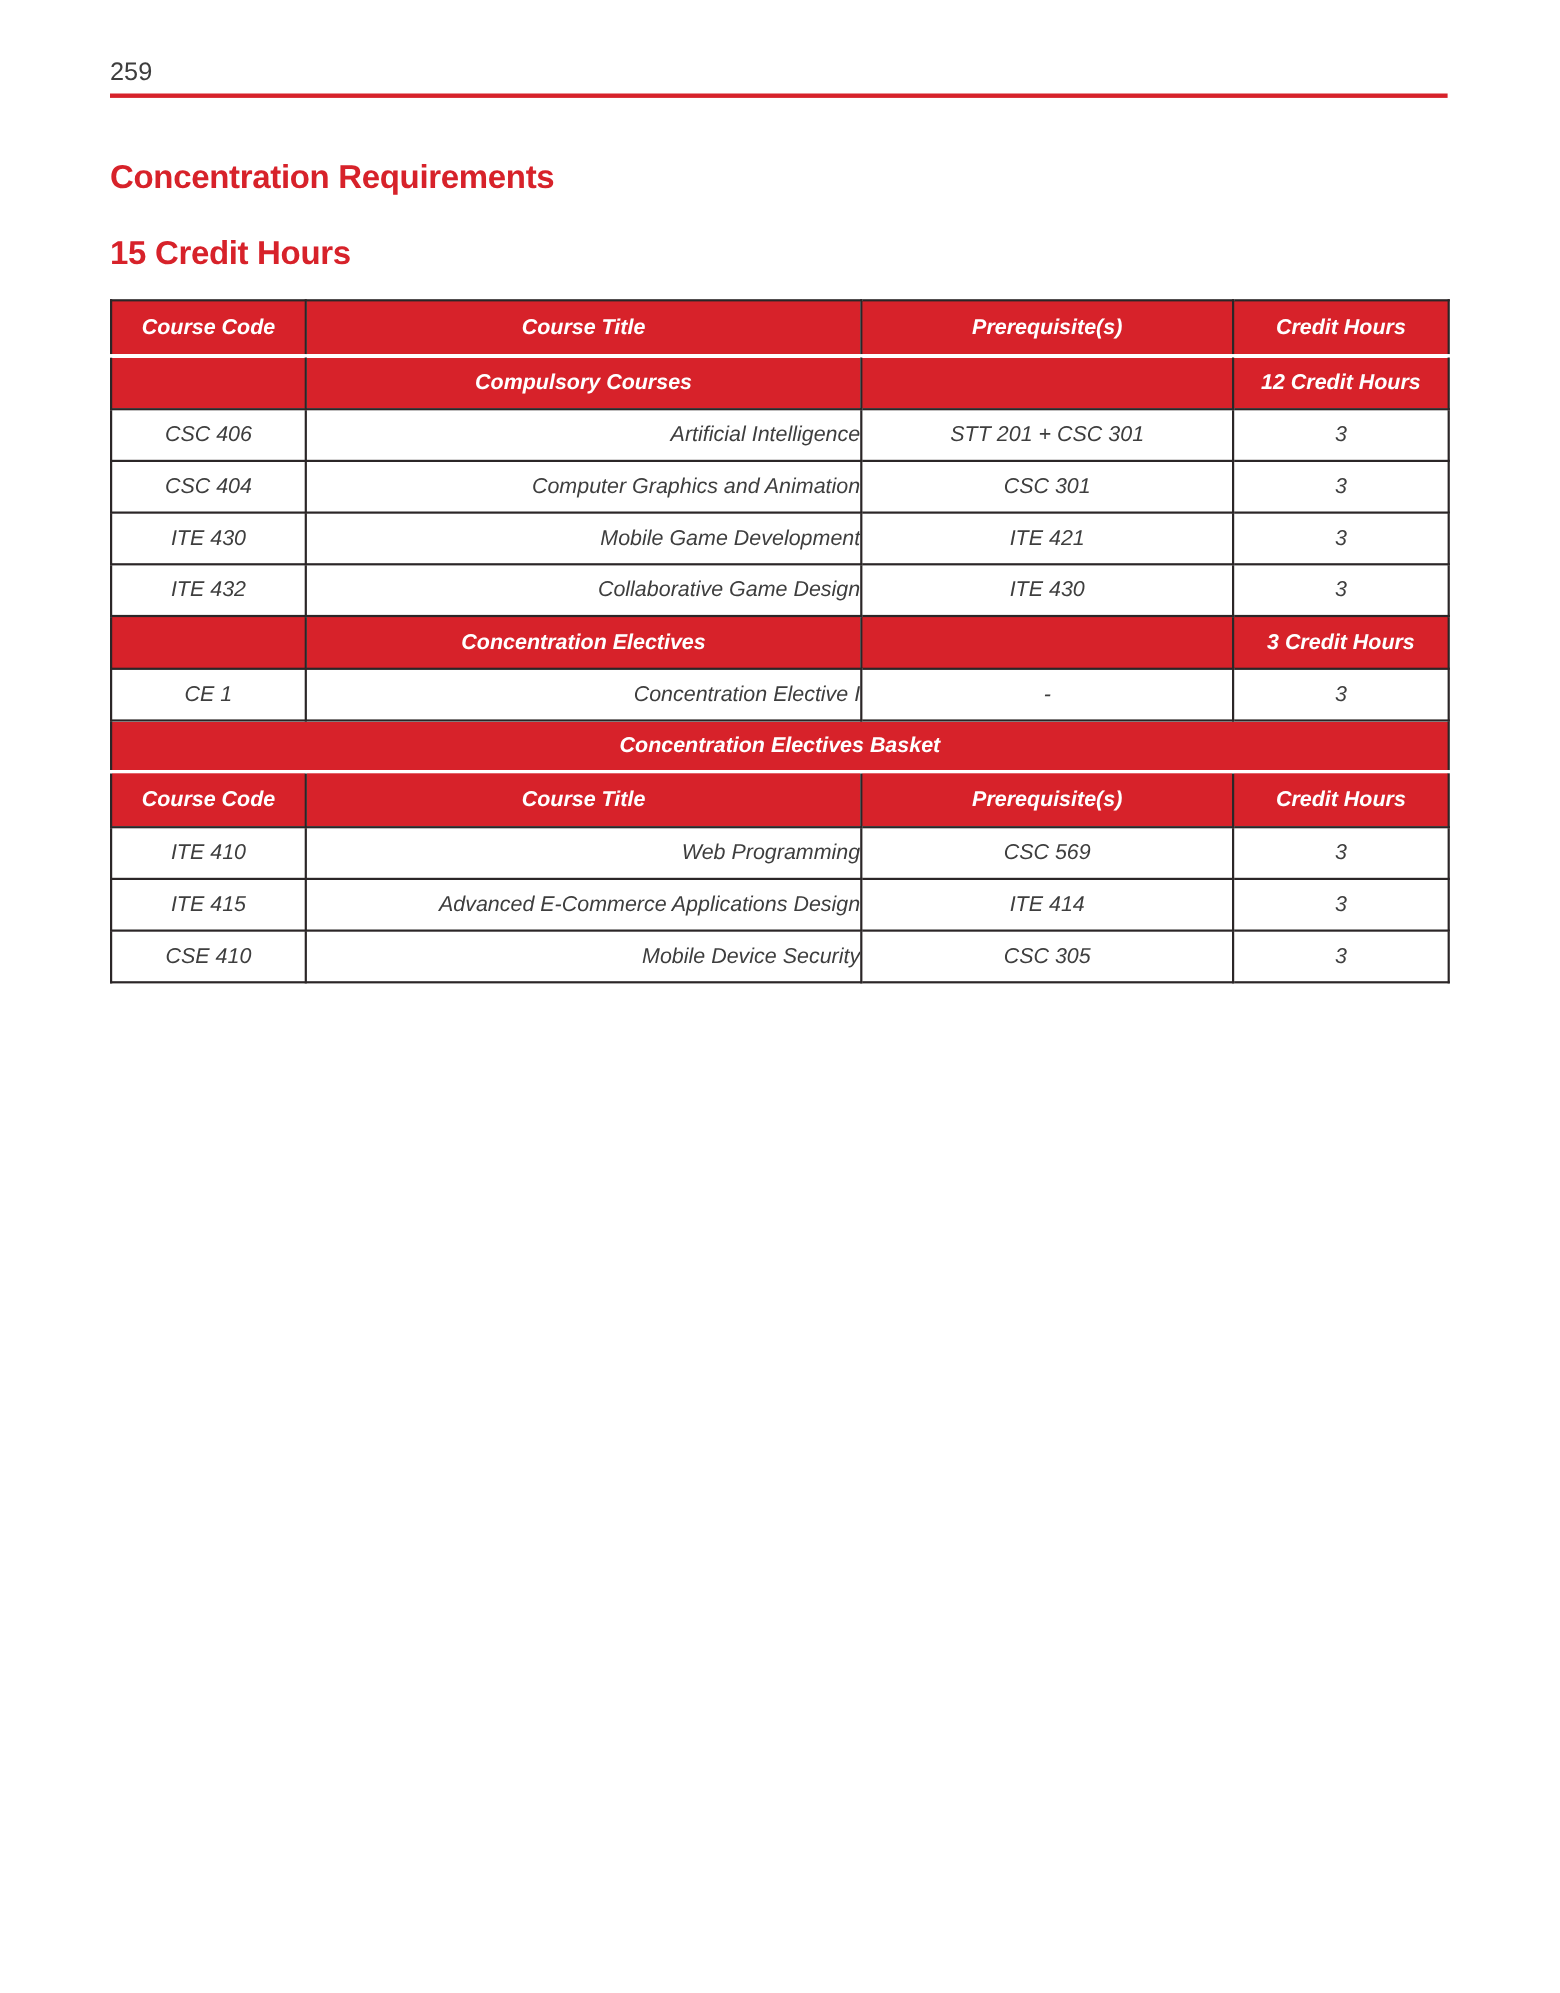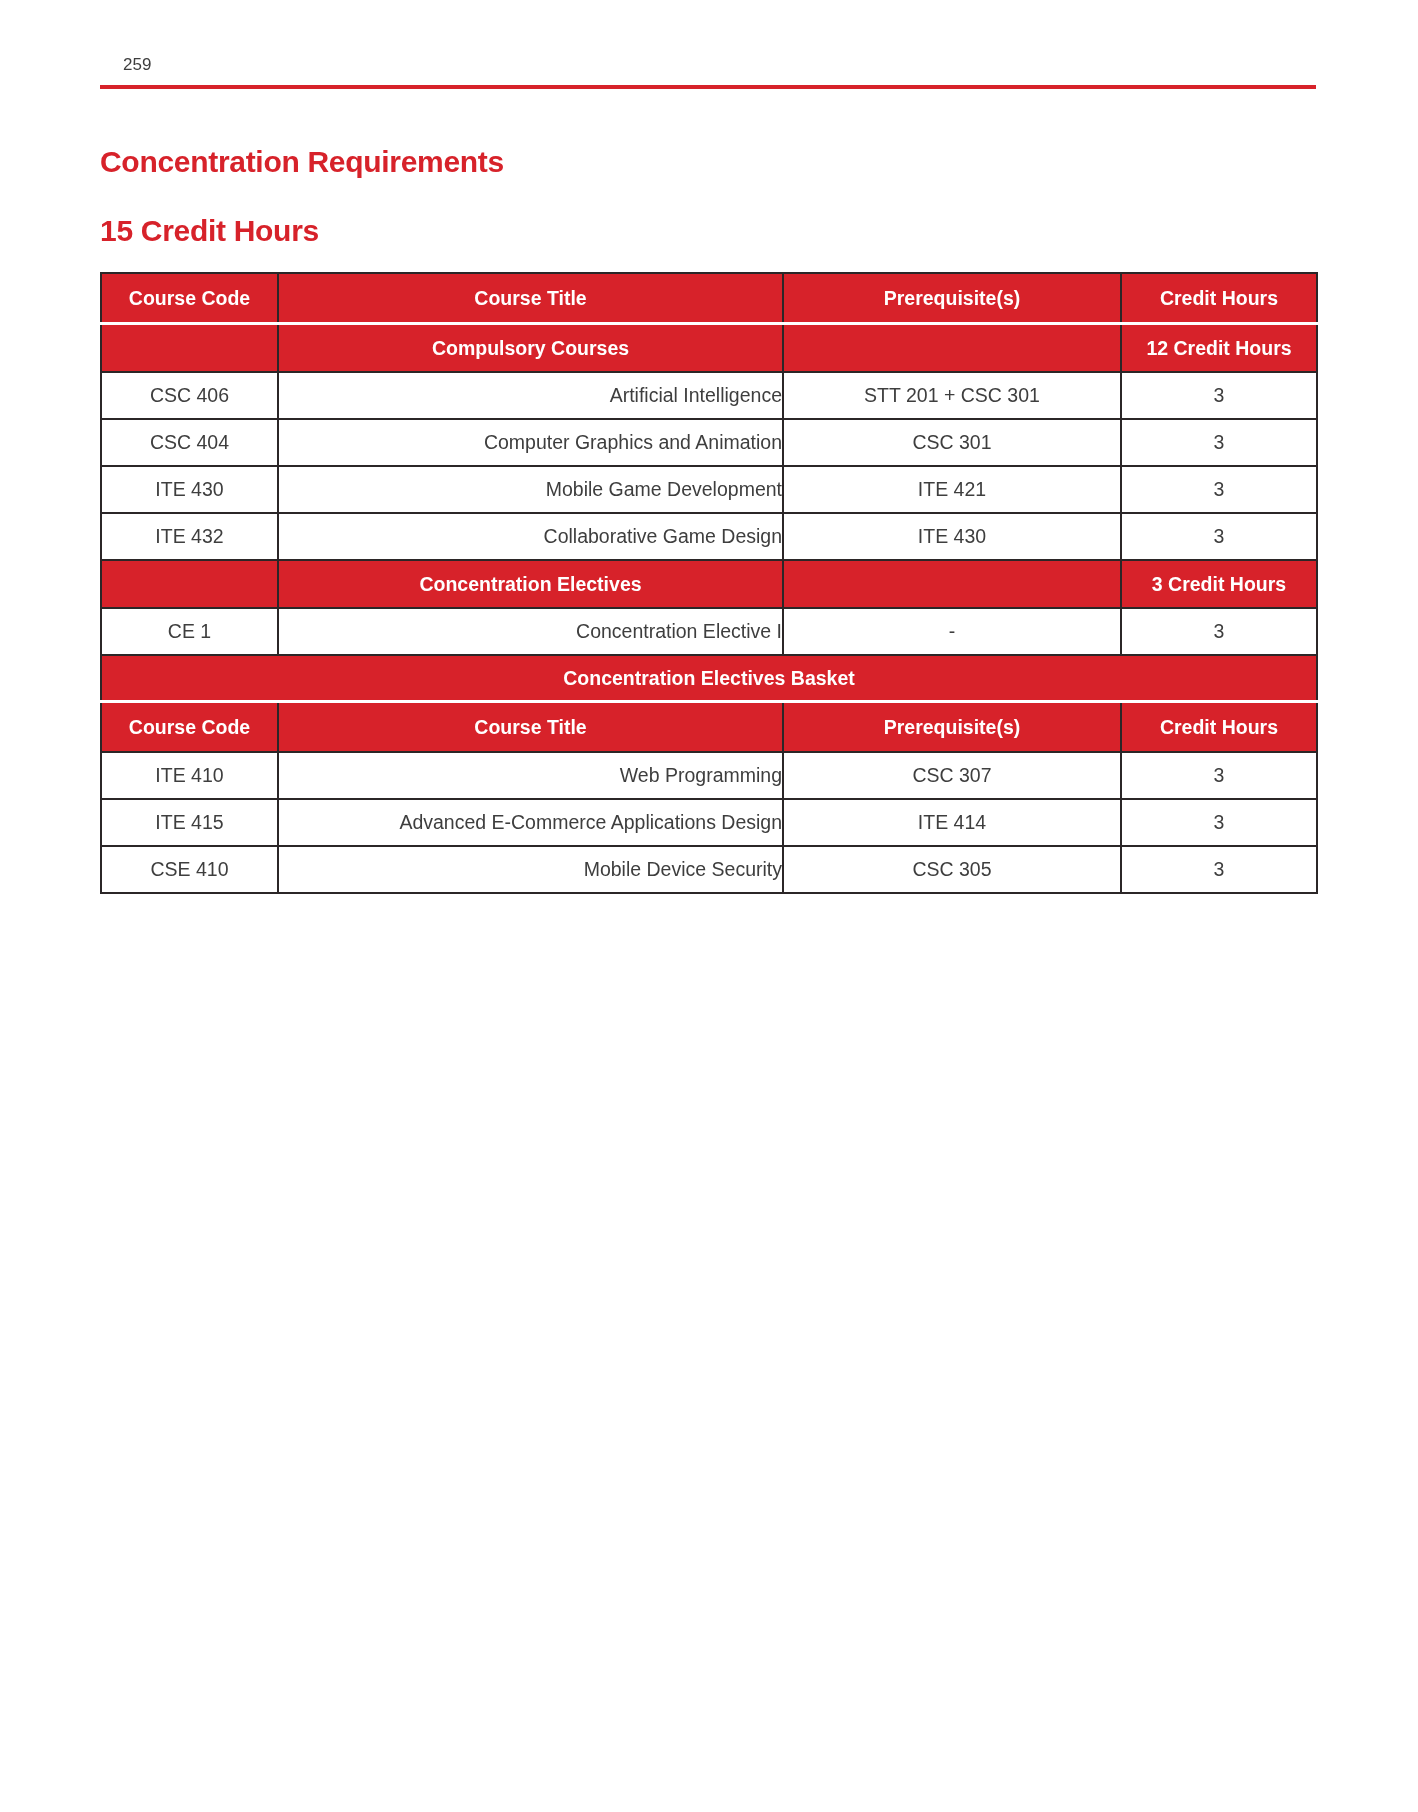--- a/index.html
+++ b/index.html
@@ -12,24 +12,23 @@
     overflow: hidden;
   }
   .content {
     position: absolute;
     left: 100px;
     width: 1216px;
     top: 0;
   }
   .page-number {
     padding-top: 52px;
-    font-size: 17px;
+    font-size: 23px;
     line-height: 26px;
     color: #3e3e3e;
-    margin-left: 23px;
   }
   .top-rule {
     height: 4px;
     background: #d7222a;
     margin-top: 7px;
   }
   .heading-row {
     display: flex;
     justify-content: space-between;
     align-items: baseline;
@@ -47,20 +46,21 @@
   table.req {
     border-collapse: collapse;
     table-layout: fixed;
     width: 100%;
     margin-top: 24px;
   }
   table.req th, table.req td {
     border: 2px solid #2b2627;
     padding: 0;
     overflow: hidden;
+    font-style: italic;
   }
   table.req th {
     background: #d7222a;
     color: #ffffff;
     font-size: 19.5px;
     font-weight: bold;
     height: 48px;
     text-align: center;
   }
   table.req td {
@@ -178,21 +178,21 @@
       <tr class="white-above">
         <th>Course Code</th>
         <th>Course Title</th>
         <th>Prerequisite(s)</th>
         <th>Credit Hours</th>
       </tr>
 
       <tr>
         <td>ITE 410</td>
         <td class="title-cell">Web Programming</td>
-        <td>CSC 307</td>
+        <td>CSC 569</td>
         <td>3</td>
       </tr>
       <tr>
         <td>ITE 415</td>
         <td class="title-cell">Advanced E-Commerce Applications Design</td>
         <td>ITE 414</td>
         <td>3</td>
       </tr>
       <tr>
         <td>CSE 410</td>

